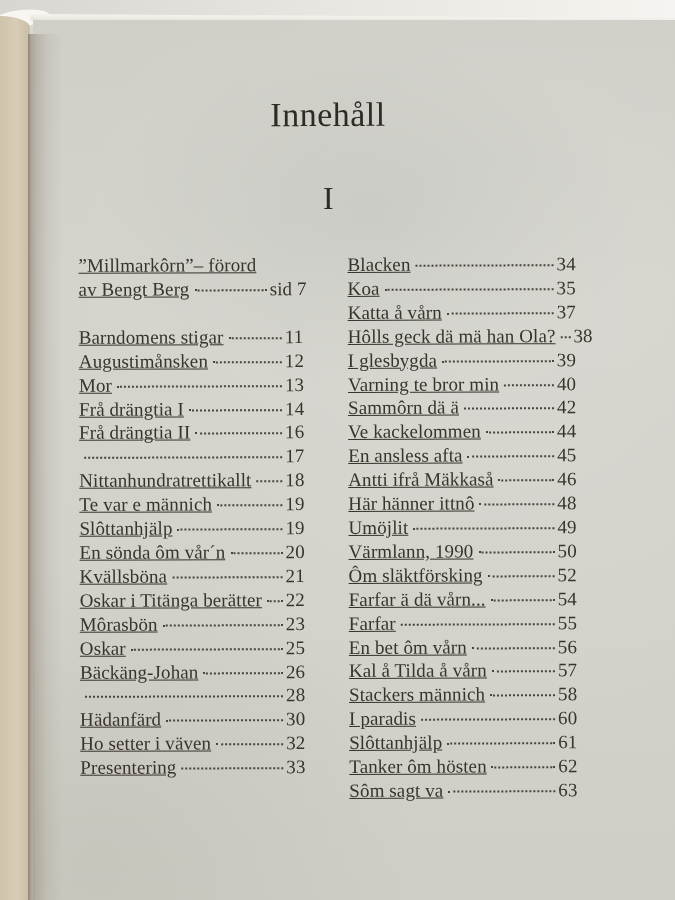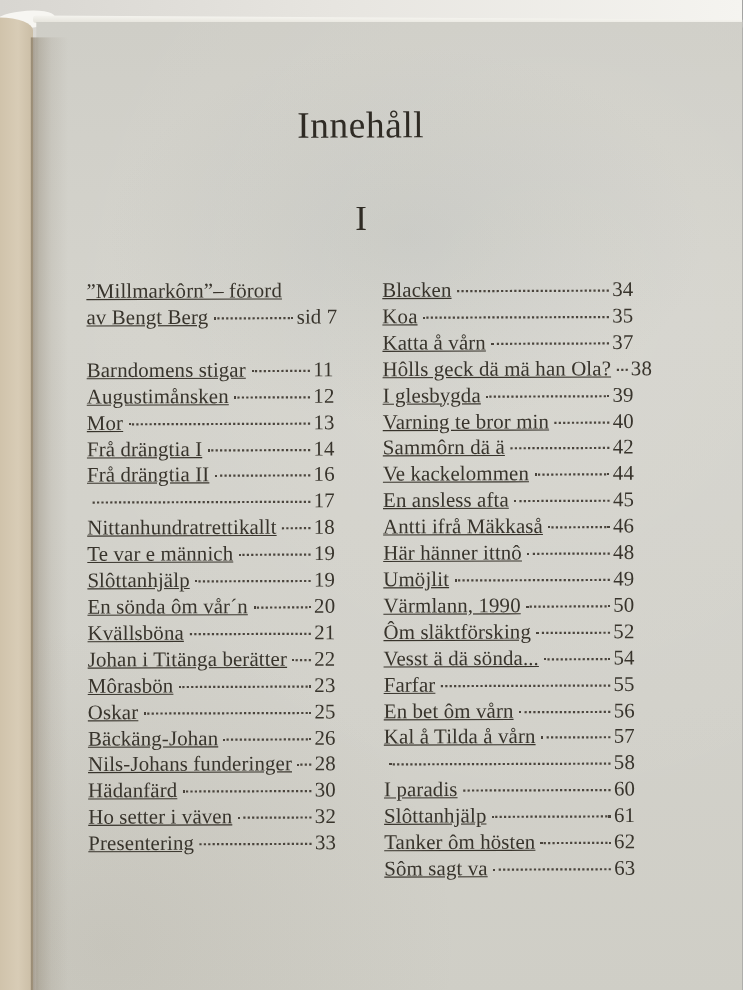--- a/index.html
+++ b/index.html
@@ -157,41 +157,40 @@
                 <span class="toc-title">En sönda ôm vår´n</span>
                 <span class="leader"></span>
                 <span class="toc-page">20</span>
               </div>
               <div class="toc-row">
                 <span class="toc-title">Kvällsböna</span>
                 <span class="leader"></span>
                 <span class="toc-page">21</span>
               </div>
               <div class="toc-row">
-                <span class="toc-title">Johan i Titänga berätter</span>
+                <span class="toc-title">Oskar i Titänga berätter</span>
                 <span class="leader"></span>
                 <span class="toc-page">22</span>
               </div>
               <div class="toc-row">
                 <span class="toc-title">Môrasbön</span>
                 <span class="leader"></span>
                 <span class="toc-page">23</span>
               </div>
               <div class="toc-row">
                 <span class="toc-title">Oskar</span>
                 <span class="leader"></span>
                 <span class="toc-page">25</span>
               </div>
               <div class="toc-row">
                 <span class="toc-title">Bäckäng-Johan</span>
                 <span class="leader"></span>
                 <span class="toc-page">26</span>
               </div>
               <div class="toc-row">
-                <span class="toc-title">Nils-Johans funderinger</span>
                 <span class="leader"></span>
                 <span class="toc-page">28</span>
               </div>
               <div class="toc-row">
                 <span class="toc-title">Hädanfärd</span>
                 <span class="leader"></span>
                 <span class="toc-page">30</span>
               </div>
               <div class="toc-row">
                 <span class="toc-title">Ho setter i väven</span>
@@ -272,40 +271,41 @@
                 <span class="toc-title">Värmlann, 1990</span>
                 <span class="leader"></span>
                 <span class="toc-page">50</span>
               </div>
               <div class="toc-row">
                 <span class="toc-title">Ôm släktförsking</span>
                 <span class="leader"></span>
                 <span class="toc-page">52</span>
               </div>
               <div class="toc-row">
-                <span class="toc-title">Vesst ä dä sönda...</span>
+                <span class="toc-title">Farfar ä dä vårn...</span>
                 <span class="leader"></span>
                 <span class="toc-page">54</span>
               </div>
               <div class="toc-row">
                 <span class="toc-title">Farfar</span>
                 <span class="leader"></span>
                 <span class="toc-page">55</span>
               </div>
               <div class="toc-row">
                 <span class="toc-title">En bet ôm vårn</span>
                 <span class="leader"></span>
                 <span class="toc-page">56</span>
               </div>
               <div class="toc-row">
                 <span class="toc-title">Kal å Tilda å vårn</span>
                 <span class="leader"></span>
                 <span class="toc-page">57</span>
               </div>
               <div class="toc-row">
+                <span class="toc-title">Stackers männich</span>
                 <span class="leader"></span>
                 <span class="toc-page">58</span>
               </div>
               <div class="toc-row">
                 <span class="toc-title">I paradis</span>
                 <span class="leader"></span>
                 <span class="toc-page">60</span>
               </div>
               <div class="toc-row">
                 <span class="toc-title">Slôttanhjälp</span>

